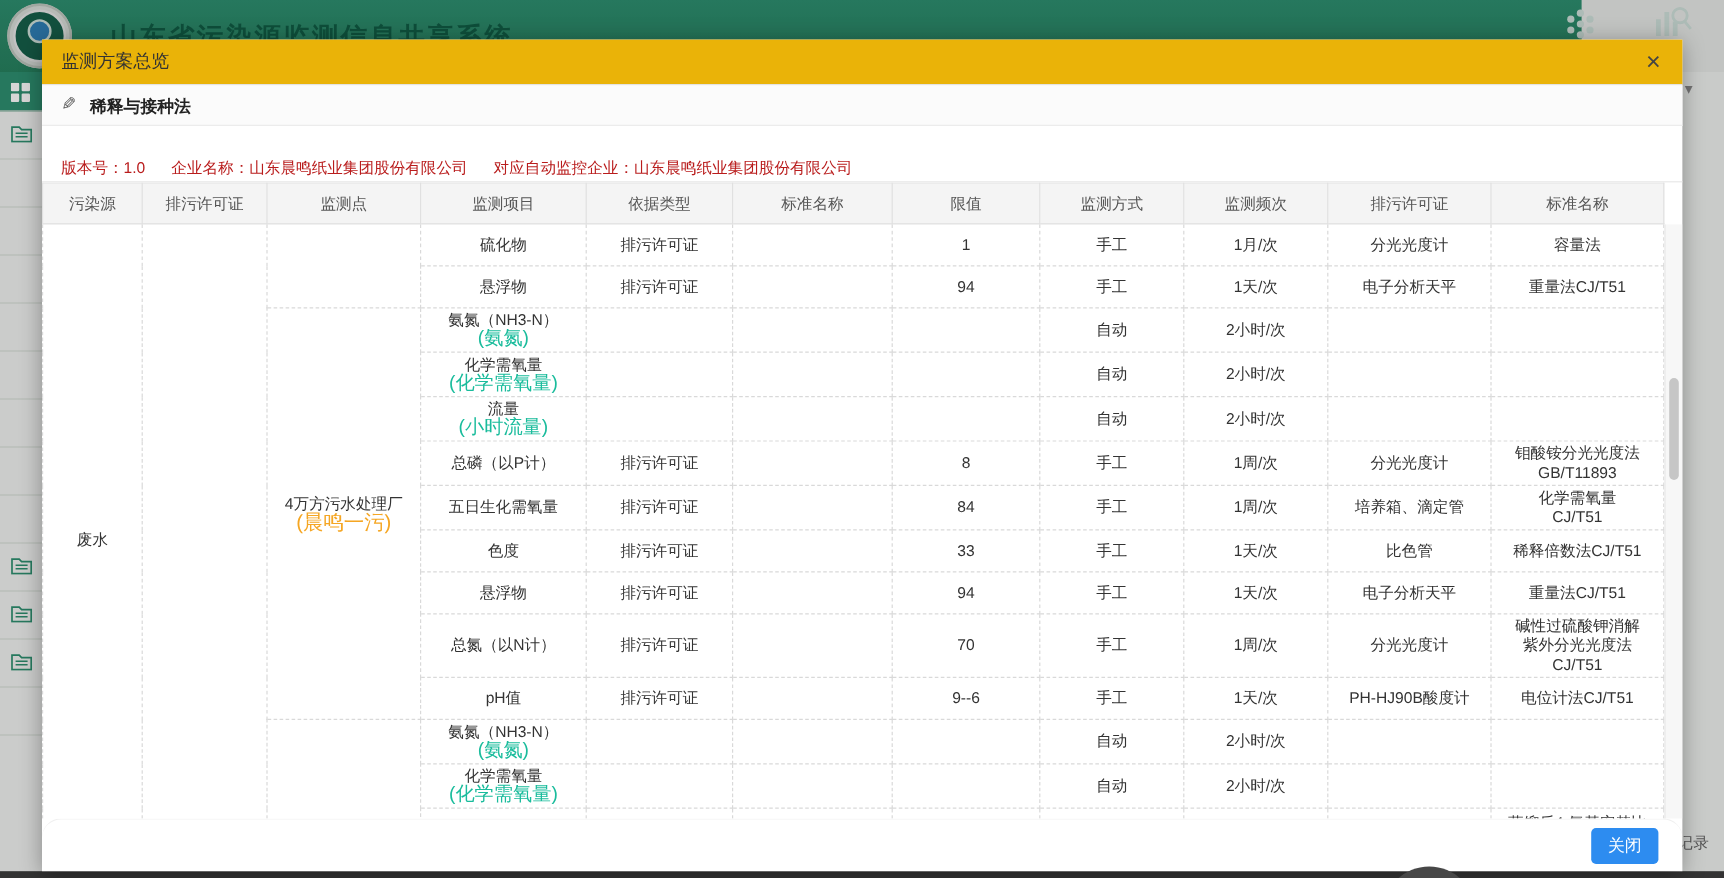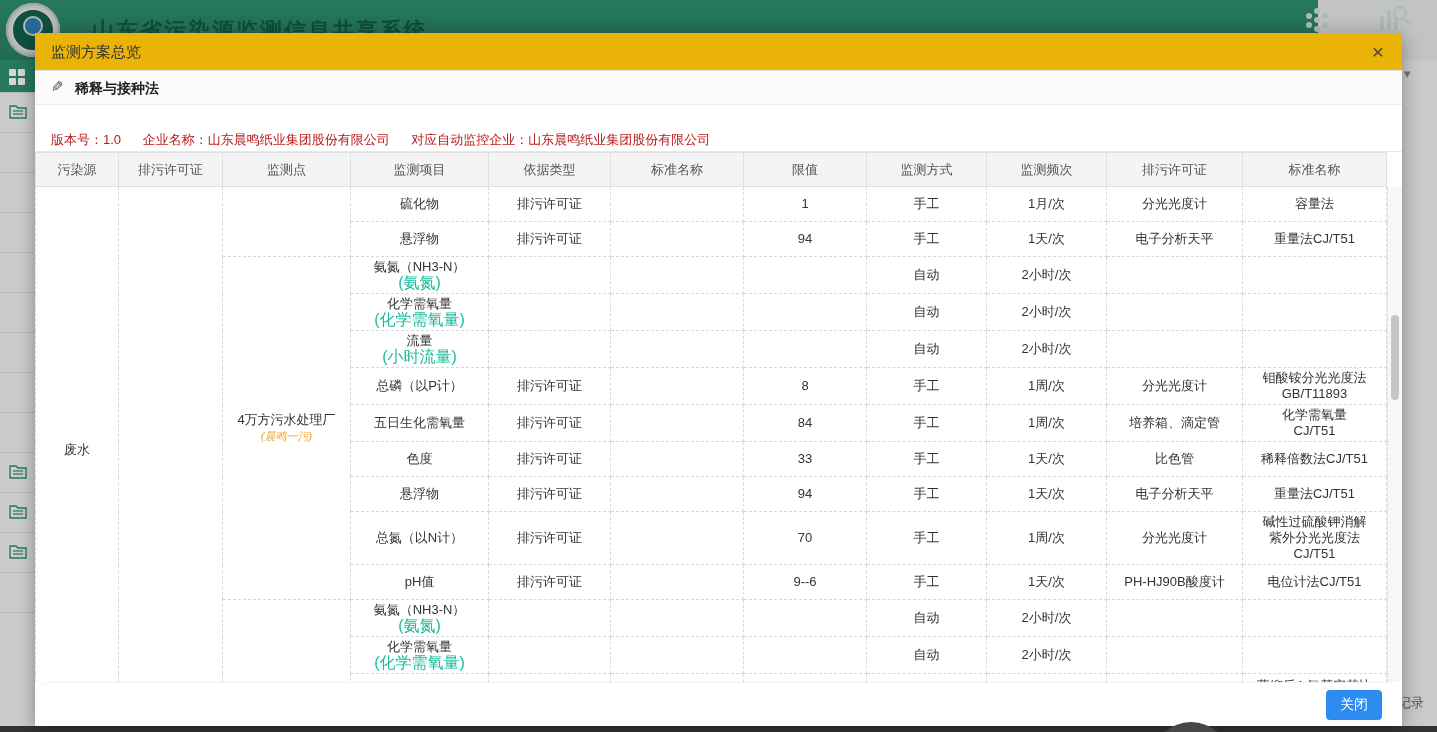--- a/index.html
+++ b/index.html
@@ -54,21 +54,21 @@
   .note .grn { color:#1abc9c; }
 
   
   .table-wrap { position:relative; height:531px; overflow:hidden; border-top:1px solid #e8e8e8; }
   table.plan { border-collapse:collapse; table-layout:fixed; width:1351px; }
   table.plan thead th { height:34px; background:#f4f4f4; border:1px solid #e0e0e0;
                         font-size:13px; font-weight:400; color:#555; }
   table.plan tbody td { border:1px dashed #d9d9d9; font-size:13px; color:#333; text-align:center;
                         padding:2px 4px; line-height:16px; }
   .sub-teal { display:block; color:#1abc9c; font-size:16px; }
-  .sub-orange { display:block; color:#f5a623; font-size:11px;font-style:italic; }
+  .sub-orange { display:block; color:#f5a623; font-size:17px; }
   .pre { white-space:pre-line; }
   .vscroll { position:absolute; right:0; top:35px; width:15px; height:496px; background:#f7f7f7;
              border-left:1px solid #e8e8e8; }
   .vthumb { position:absolute; left:3px; top:128px; width:8px; height:85px; background:#c6c6c6;
             border-radius:4px; cursor:pointer; }
 
   .modal-footer { height:44px; position:relative; border-top:1px solid #f0f0f0;border-radius:16px; }
   .btn-close { position:absolute; right:20px; top:7px; width:56px; height:30px; background:#2d8cf0;
                color:#fff; font-size:14px; border:none; border-radius:4px; cursor:pointer; }
 

